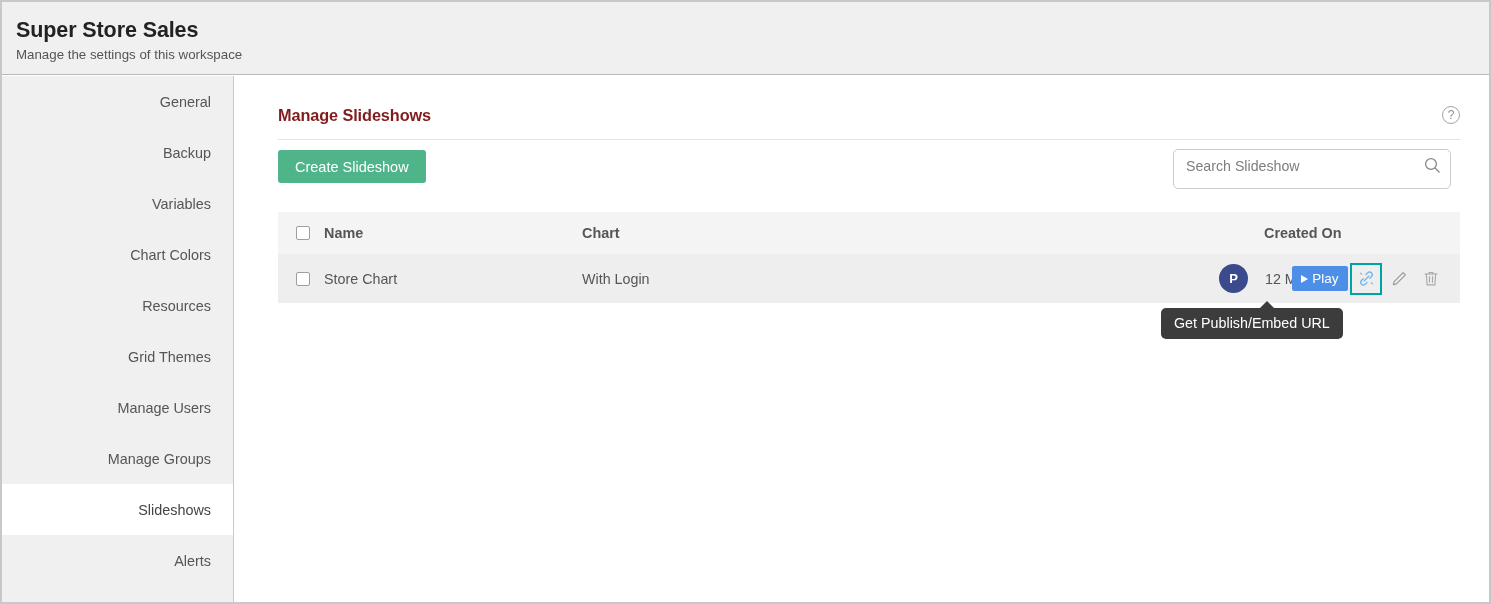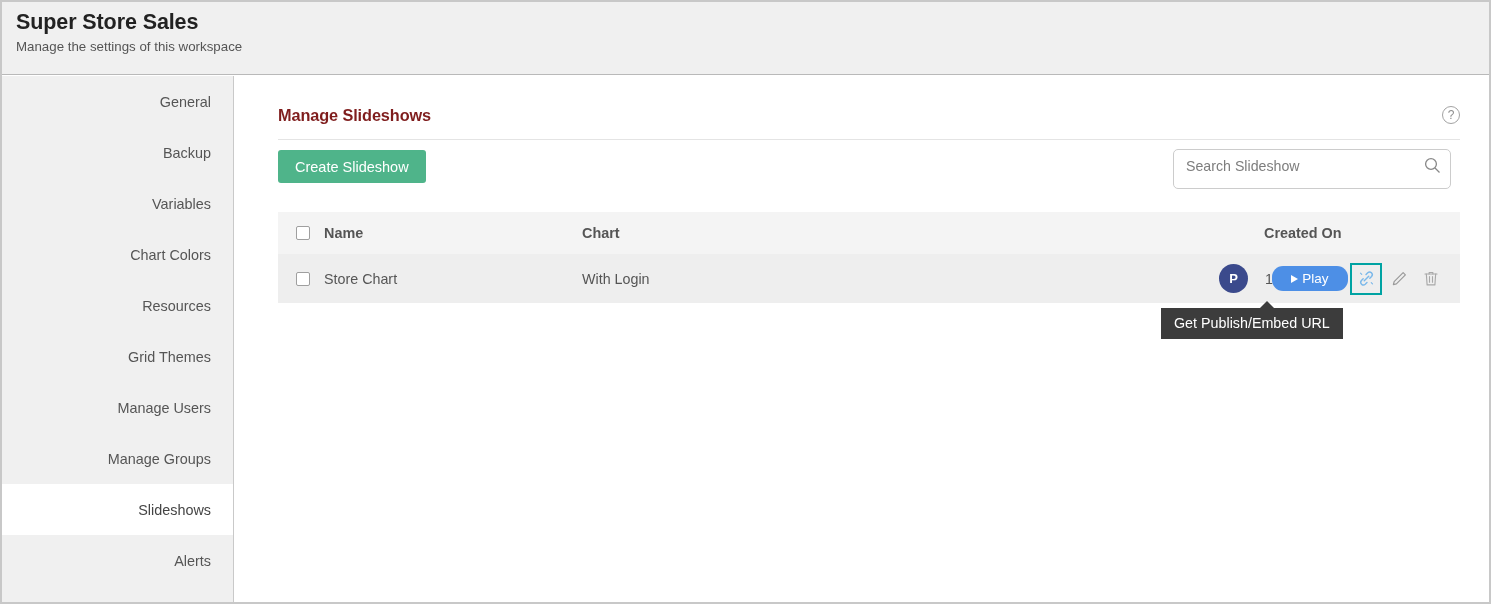--- a/index.html
+++ b/index.html
@@ -22,21 +22,21 @@
   }
 
   
   .topbar {
     position: absolute;
     left: 0; top: 0;
     width: 1487px;
     height: 73px;
     background: #f0f0f0;
     border-bottom: 1px solid #b9b9b9;
-    padding: 6px 0 0 14px;
+    padding: 14px 0 0 14px;
   }
   .workspace-title {
     font-size: 21.5px;
     font-weight: bold;
     color: #222222;
     letter-spacing: -0.1px;
     line-height: 28px;
   }
   .workspace-subtitle {
     font-size: 13.3px;
@@ -201,26 +201,26 @@
   .actions {
     position: absolute;
     right: 14px;
     top: 0;
     height: 49px;
     display: flex;
     align-items: center;
     gap: 2px;
   }
   .play-btn {
-    width: 76px; height: 25px;
+    width: 56px; height: 25px;
     background: #4d8fe6;
     color: #ffffff;
     font-size: 13.5px;
     border: none;
-    border-radius: 11px;
+    border-radius: 2px;
     display: flex;
     align-items: center;
     justify-content: center;
     gap: 4px;
     cursor: pointer;
     font-family: "Liberation Sans", sans-serif;
   }
   .play-tri {
     width: 0; height: 0;
     border-left: 7px solid #ffffff;
@@ -243,21 +243,21 @@
 
   
   .tooltip {
     position: absolute;
     left: 926px;
     top: 232px;
     background: #3c3c3c;
     color: #ffffff;
     font-size: 14.3px;
     padding: 7px 13px 8px 13px;
-    border-radius: 0;
+    border-radius: 5px;
     white-space: nowrap;
   }
   .tooltip:before {
     content: "";
     position: absolute;
     top: -7px;
     left: 98px;
     border-left: 8px solid transparent;
     border-right: 8px solid transparent;
     border-bottom: 8px solid #3c3c3c;

